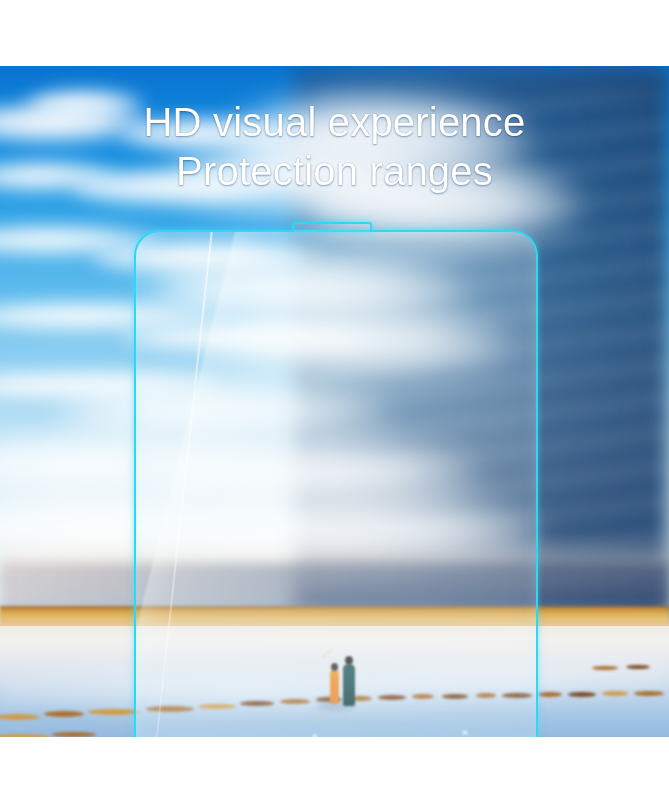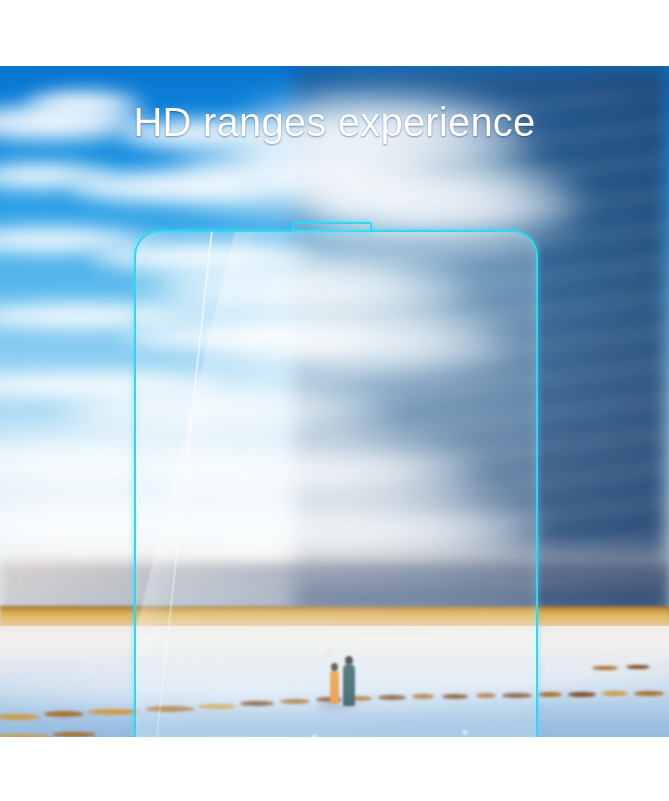--- a/index.html
+++ b/index.html
@@ -376,16 +376,17 @@
     <div class="protector">
       <div class="inner-sheen"></div>
       <div class="glare"></div>
       <div class="glare-edge"></div>
     </div>
     <div class="notch" style="left:292px; top:156px;"></div>
 
   </div>
 
   <div class="title">
-    <span class="line">HD ranges experience</span>
+    <span class="line">HD visual experience</span>
+    <span class="line">Protection ranges</span>
   </div>
 
 </div>
 
 </body></html>

